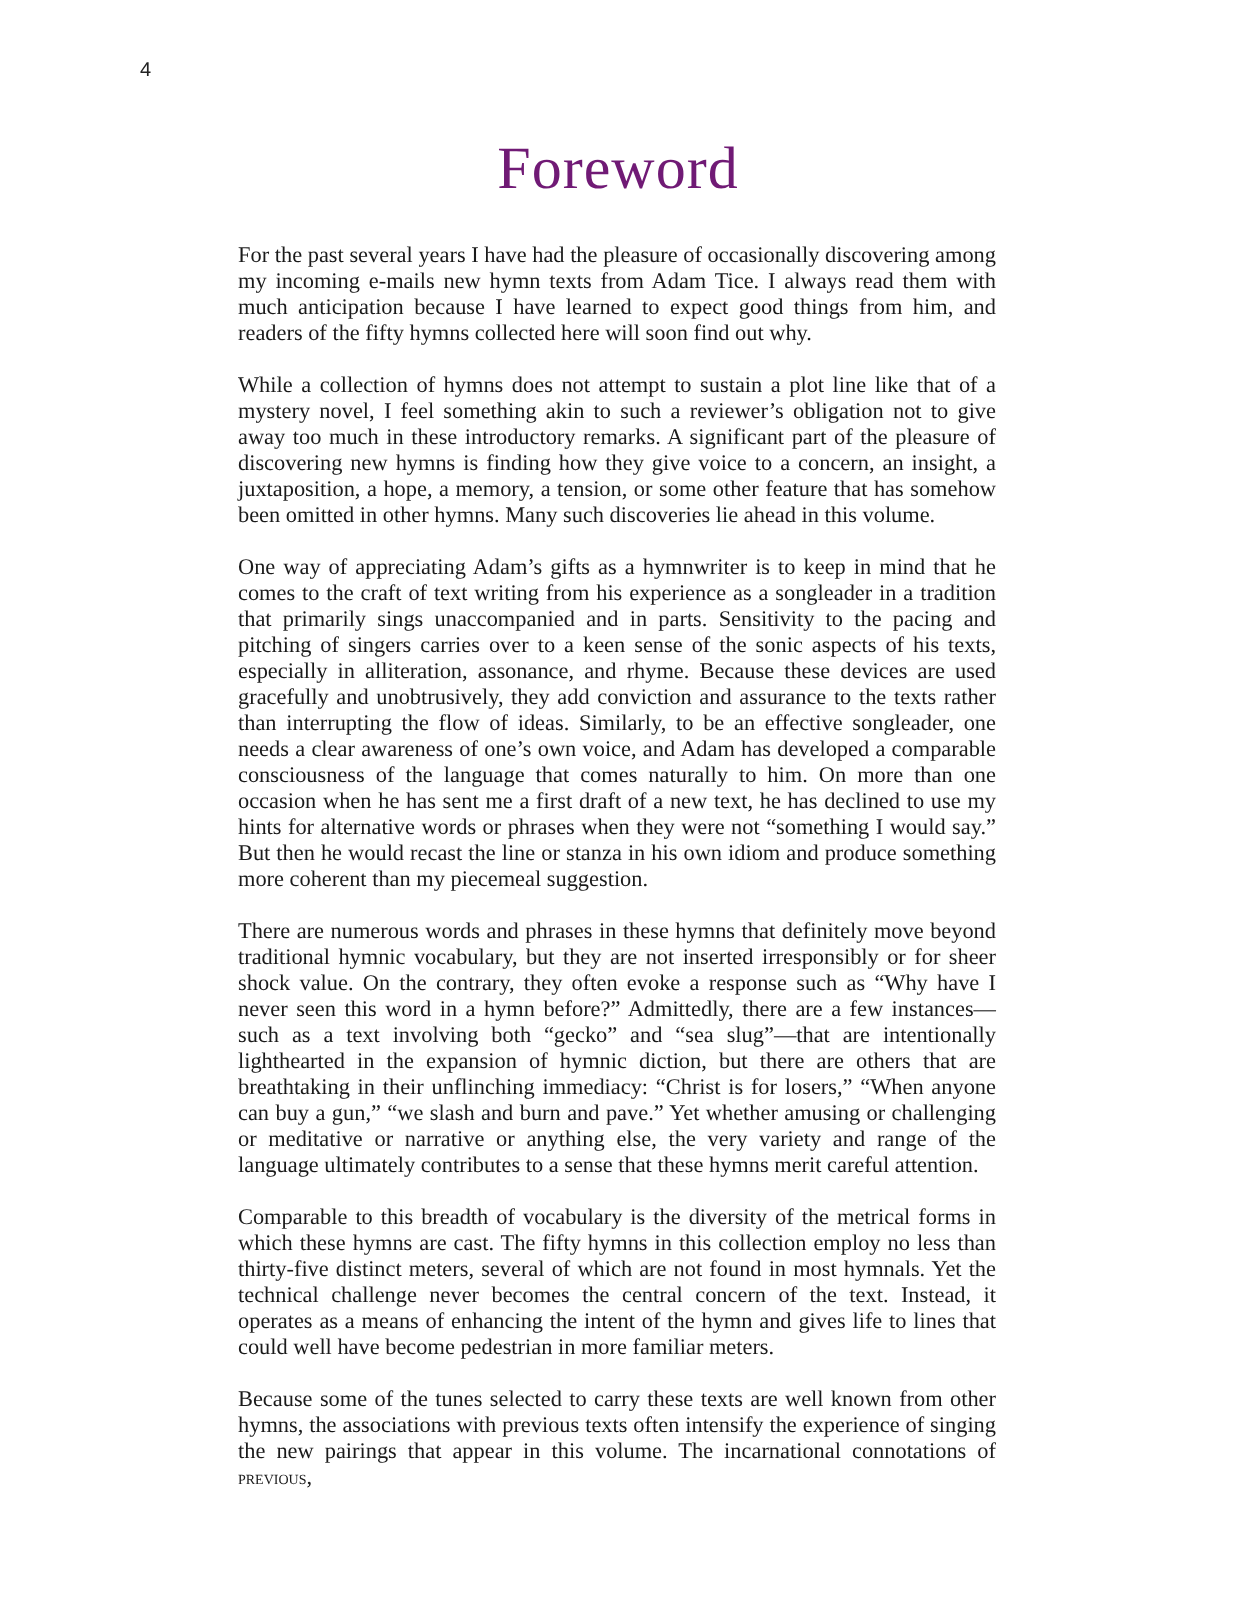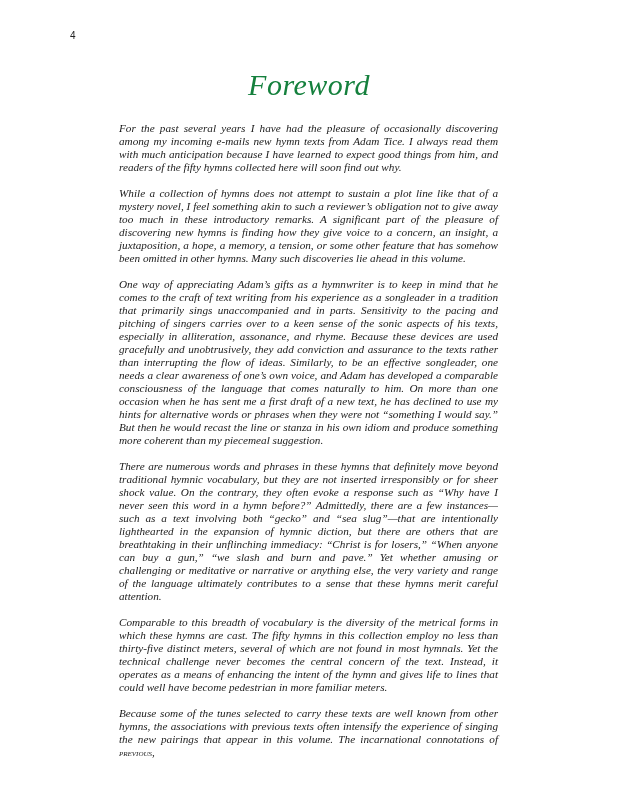--- a/index.html
+++ b/index.html
@@ -8,26 +8,26 @@
     position: relative; overflow: hidden;
     font-family: "Liberation Serif", serif;
     color: #1a1a1a;
   }
   .page-number {
     position: absolute; left: 70px; top: 30px;
     font-size: 10px; font-family: "Liberation Sans", sans-serif; color: #222;
   }
   .title {
     position: absolute; left: 0; width: 618px; top: 68px;
-    text-align: center; font-style: italic;
+    text-align: center; 
     font-family: "Liberation Serif", serif;
-    font-size: 30px; color: #15803d; letter-spacing: 0.5px;
+    font-size: 30px; color: #701a75; letter-spacing: 0.5px;
   }
   .body-text {
-    position: absolute; left: 119px; top: 122px; width: 379px; font-style: italic;
+    position: absolute; left: 119px; top: 122px; width: 379px;
   }
   .para {
     margin: 0 0 13px 0;
     font-size: 11.2px; line-height: 13px;
     text-align: justify; hyphens: none;
   }
   .sc { font-variant: small-caps; font-size: 10px; }
 </style>
 </head>
 <body>

